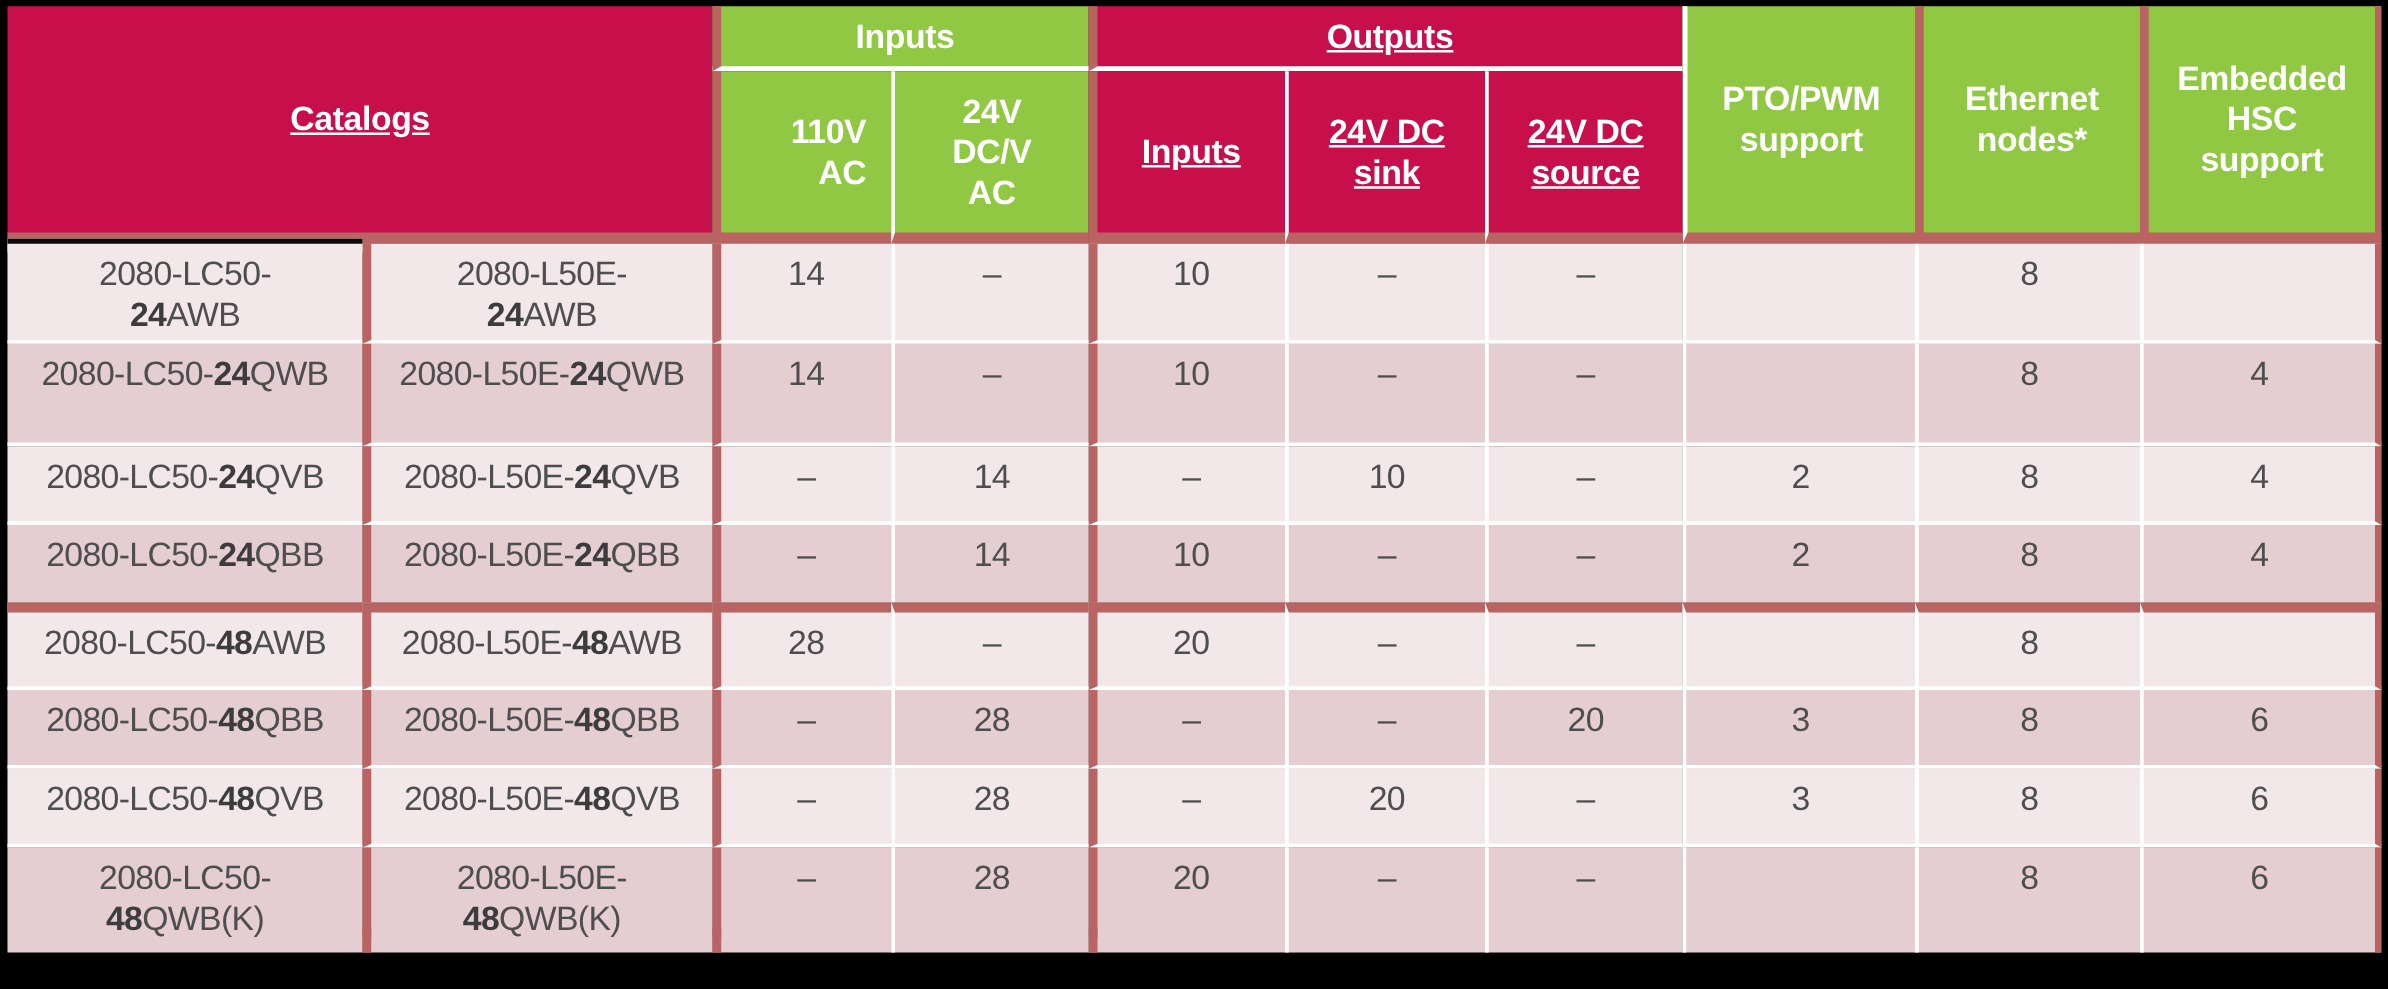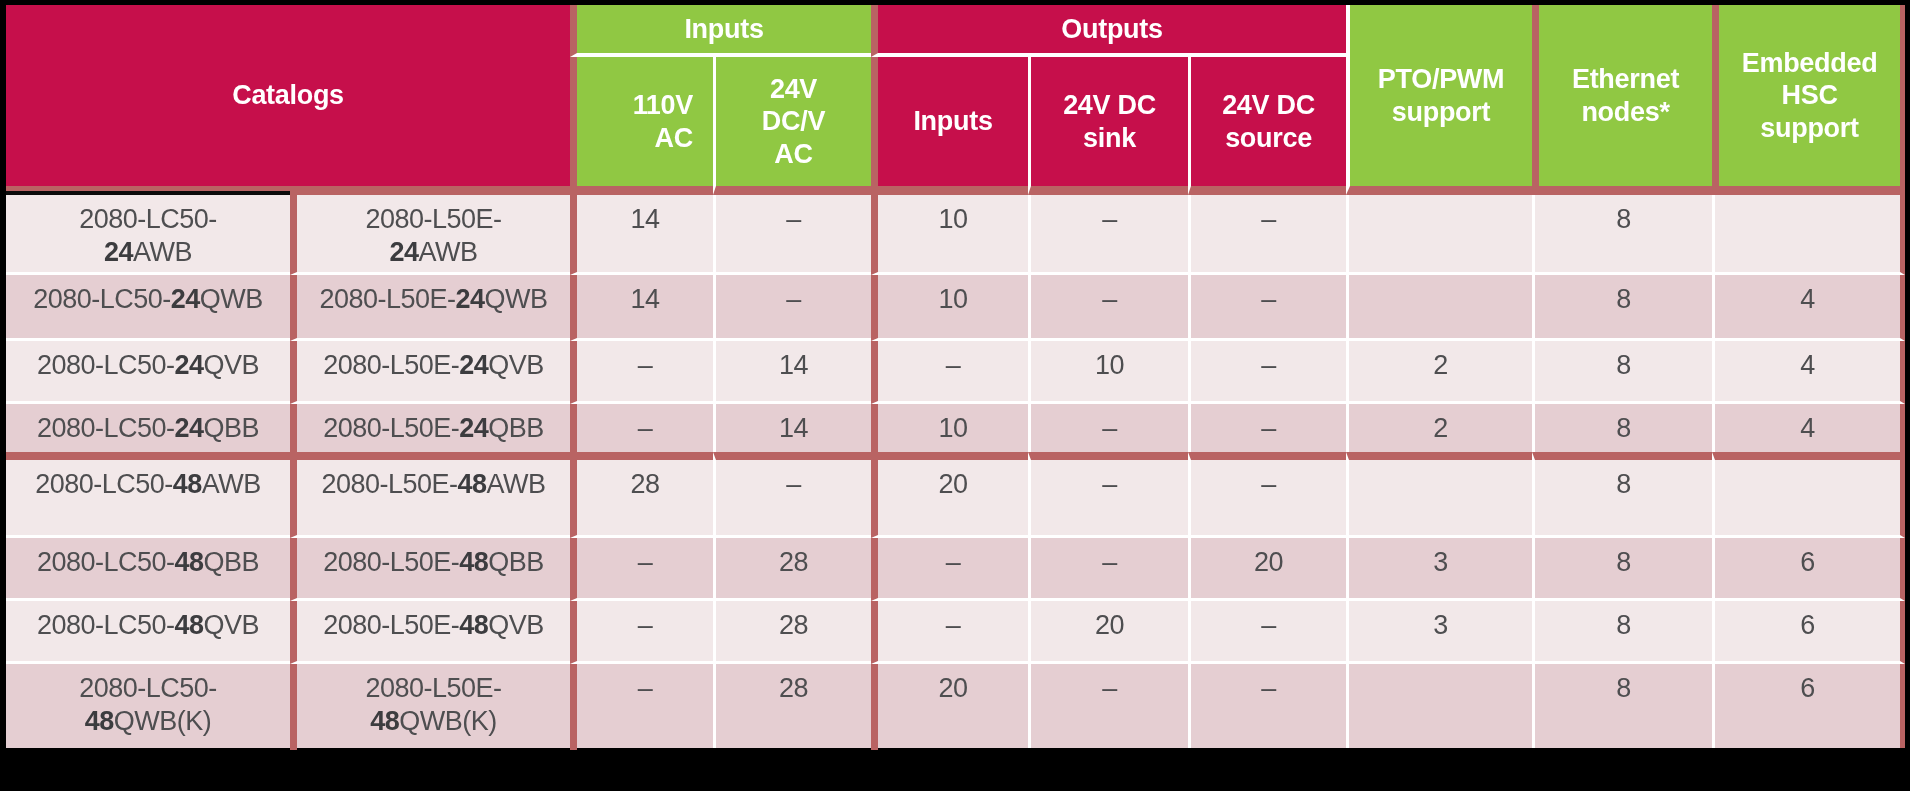--- a/index.html
+++ b/index.html
@@ -21,21 +21,21 @@
   }
   .wrapper{position:absolute;left:6px;top:5px;}
   table{border-collapse:separate;border-spacing:0;table-layout:fixed;width:1899px;}
   th,td{box-sizing:border-box;overflow:hidden;}
 
   
   th{
     color:var(--white);font-weight:bold;font-size:27px;line-height:1.2;
     text-align:center;vertical-align:middle;letter-spacing:-0.3px;padding:0 20px;
   }
-  .red{background:var(--red);}
+  .red{background:var(--red);text-decoration:underline;}
   .green{background:var(--green);}
   tr.grouprow{height:52px;}
   tr.subrow{height:136px;}
   th.grp{border-bottom:4px solid var(--white);}
   th.catalogs,th.single,th.sub{border-bottom:9px solid var(--maroon);}
   th.inputs{border-left:7px solid var(--maroon);}
   th.outputs{border-left:7px solid var(--maroon);}
   th.pto{border-left:4px solid var(--white);text-align:center;}
   th.eth{border-left:7px solid var(--maroon);}
   th.emb{border-left:7px solid var(--maroon);border-right:5px solid var(--maroon);}
@@ -109,21 +109,21 @@
           <td><span>2080-L50E-</span><br><b>24</b><span>AWB</span></td>
           <td>14</td>
           <td>–</td>
           <td>10</td>
           <td>–</td>
           <td>–</td>
           <td></td>
           <td>8</td>
           <td></td>
         </tr>
-        <tr class="dark" style="height: 66px;">
+        <tr class="dark" style="height: 82px;">
           <td><span>2080-LC50-</span><b>24</b><span>QWB</span></td>
           <td><span>2080-L50E-</span><b>24</b><span>QWB</span></td>
           <td>14</td>
           <td>–</td>
           <td>10</td>
           <td>–</td>
           <td>–</td>
           <td></td>
           <td>8</td>
           <td>4</td>
@@ -133,33 +133,33 @@
           <td><span>2080-L50E-</span><b>24</b><span>QVB</span></td>
           <td>–</td>
           <td>14</td>
           <td>–</td>
           <td>10</td>
           <td>–</td>
           <td>2</td>
           <td>8</td>
           <td>4</td>
         </tr>
-        <tr class="dark pre-group" style="height: 48px;">
+        <tr class="dark pre-group" style="height: 62px;">
           <td><span>2080-LC50-</span><b>24</b><span>QBB</span></td>
           <td><span>2080-L50E-</span><b>24</b><span>QBB</span></td>
           <td>–</td>
           <td>14</td>
           <td>10</td>
           <td>–</td>
           <td>–</td>
           <td>2</td>
           <td>8</td>
           <td>4</td>
         </tr>
-        <tr class="light group-start" style="height: 86px;">
+        <tr class="light group-start" style="height: 70px;">
           <td><span>2080-LC50-</span><b>48</b><span>AWB</span></td>
           <td><span>2080-L50E-</span><b>48</b><span>AWB</span></td>
           <td>28</td>
           <td>–</td>
           <td>20</td>
           <td>–</td>
           <td>–</td>
           <td></td>
           <td>8</td>
           <td></td>

